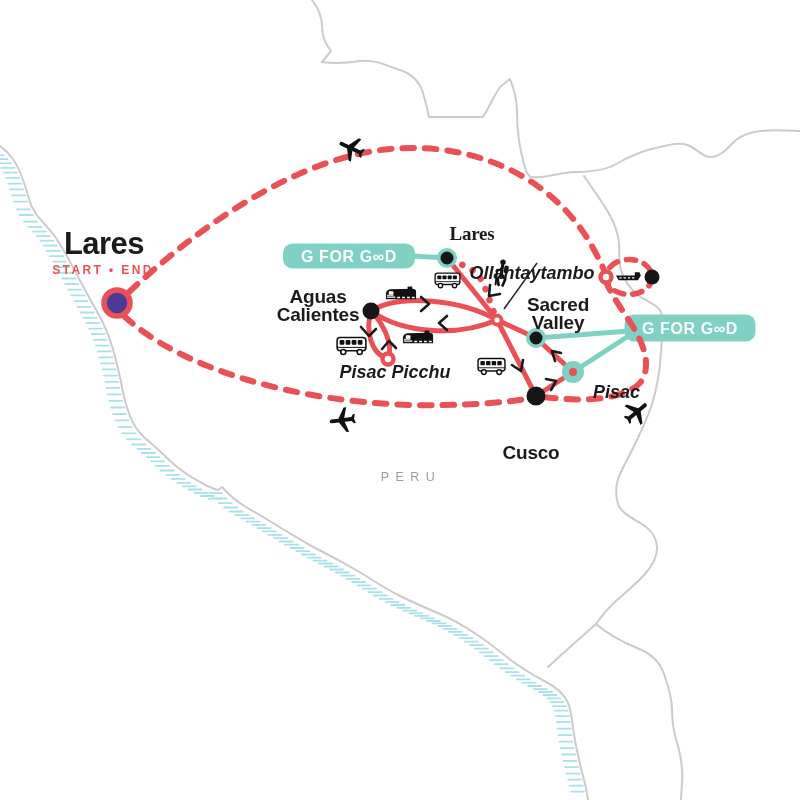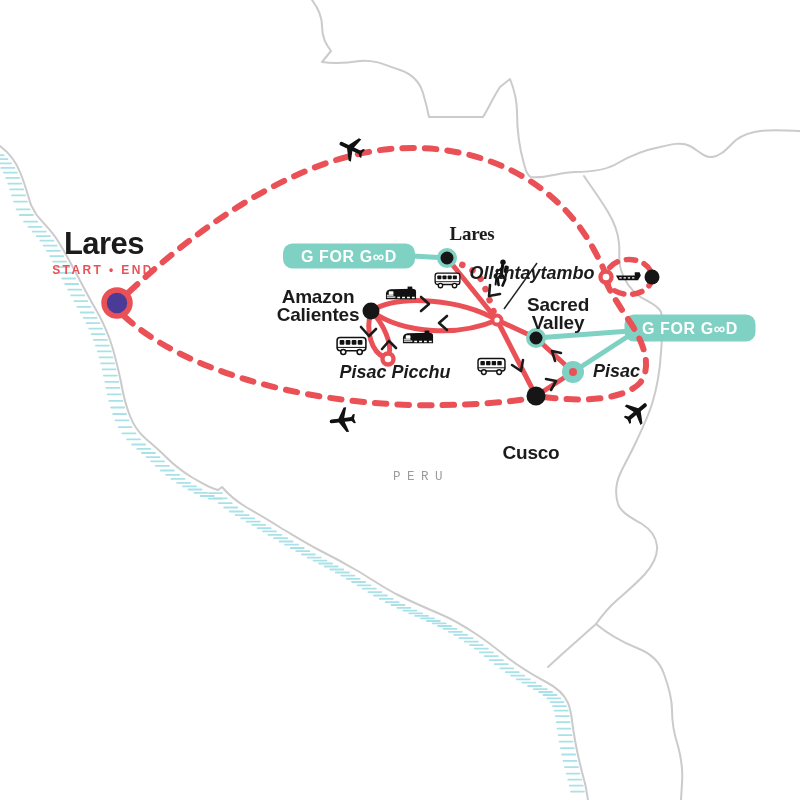--- a/index.html
+++ b/index.html
@@ -302,21 +302,21 @@
       <use href="#sym-bus" x="477" y="356" width="29" height="20"></use>
       <use href="#sym-boat" x="615" y="270" width="27" height="12"></use>
       <use href="#sym-hiker" x="492" y="259" width="20" height="28"></use>
     </g>
   </svg>
 
   <div class="lbl big" style="left:104px;top:244px;">Lares</div>
   <div class="lbl startend" style="left:103px;top:271px;">START • END</div>
   <div class="lbl" style="left:472px;top:234px;font-family:Liberation Serif, serif;">Lares</div>
   <div class="lbl ital" style="left:532px;top:255px;margin-top:18px;">Ollantaytambo</div>
-  <div class="lbl" style="left:318px;top:306px;">Amazon
+  <div class="lbl" style="left:318px;top:306px;">Aguas
 Calientes</div>
   <div class="lbl ital" style="left:395px;top:372px;">Pisac Picchu</div>
   <div class="lbl" style="left:558px;top:306px;margin-top:8px;">Sacred
 Valley</div>
   <div class="lbl" style="left:531px;top:417px;margin-top:36px;">Cusco</div>
-  <div class="lbl ital" style="left:608px;top:371px;padding-left:17px;">Pisac</div>
-  <div class="lbl region" style="left:421px;top:478px;font-family:Liberation Mono, monospace;">PERU</div>
+  <div class="lbl ital" style="left:608px;top:392px;padding-left:17px;">Pisac</div>
+  <div class="lbl region" style="left:411px;top:478px;">PERU</div>
 </div>
 
 </body></html>

